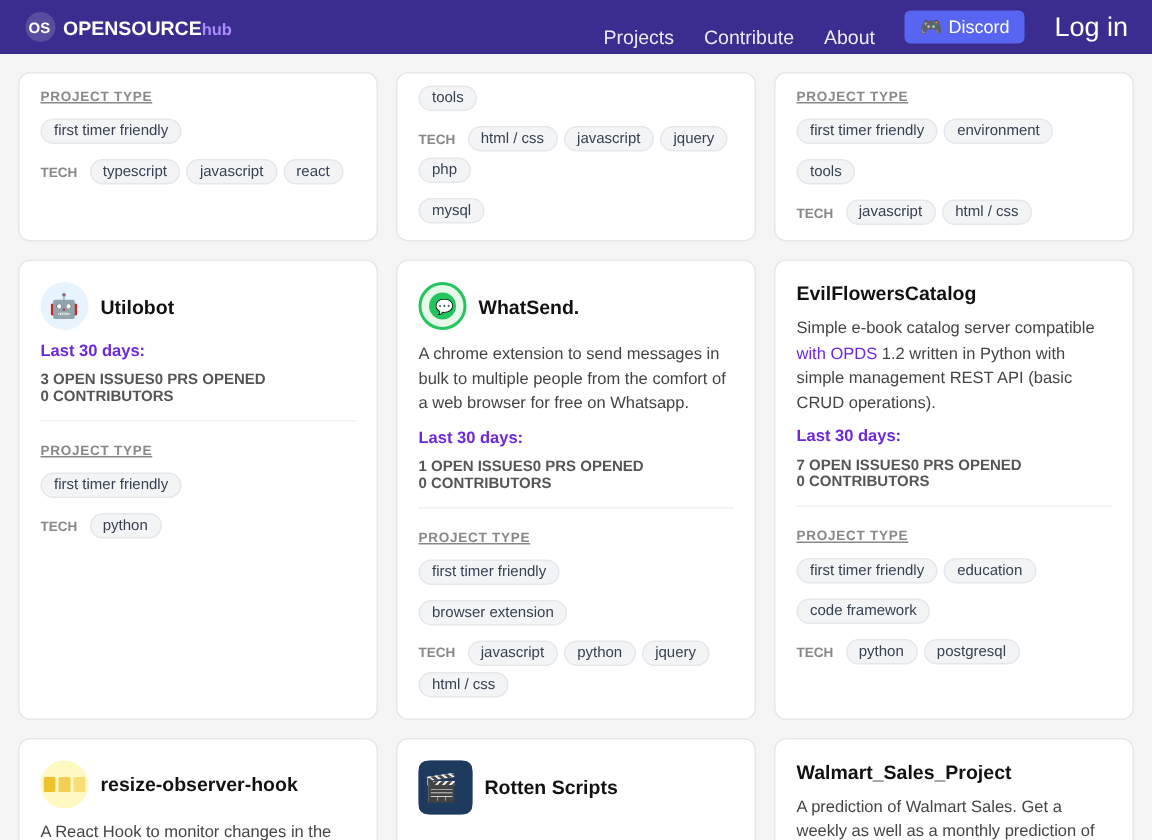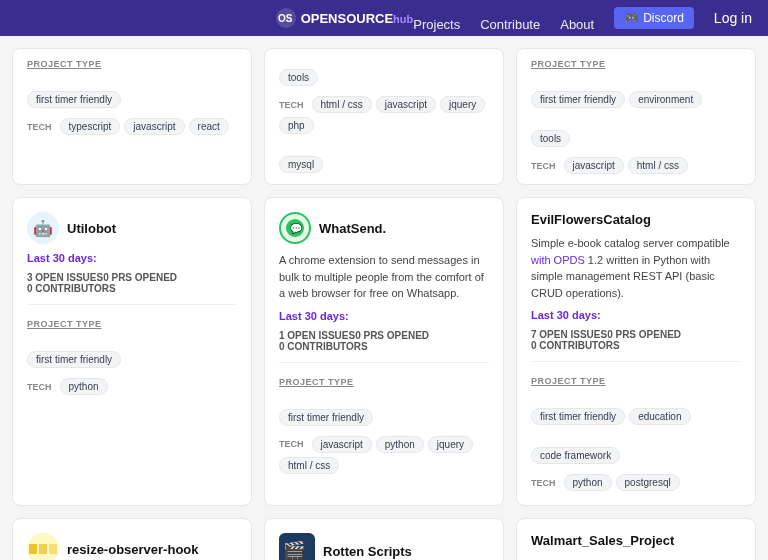--- a/index.html
+++ b/index.html
@@ -3,21 +3,21 @@
   <meta charset="utf-8">
   <style>
     * { box-sizing: border-box; margin: 0; padding: 0; }
     body { font-family: -apple-system, BlinkMacSystemFont, 'Segoe UI', sans-serif; font-size: 12px; background: #f5f5f5; }
 
     
     nav {
       background: #3b2d8f;
       display: flex;
       align-items: center;
-      justify-content: flex-end;
+      justify-content: space-between;
       padding: 0 16px;
       height: 36px;
     }
     .nav-logo {
       display: flex;
       align-items: center;
       gap: 4px;
       color: white;
       font-weight: 700;
       font-size: 13px;
@@ -45,21 +45,21 @@
       font-size: 12px;
       cursor: pointer;
       display: flex;
       align-items: center;
       gap: 4px;
     }
     .login-btn {
       color: white;
       background: transparent;
       border: none;
-      font-size: 14px;
+      font-size: 18px;
       cursor: pointer;
     }
 
     
     .grid-container {
       display: grid;
       grid-template-columns: 1fr 1fr 1fr;
       gap: 12px;
       padding: 12px;
       max-width: 768px;
@@ -123,21 +123,21 @@
       font-weight: 600;
       letter-spacing: 0.5px;
       text-transform: uppercase;
       margin-top: 4px;
       text-decoration: underline;
     }
     .tags-row {
       display: flex;
       flex-wrap: wrap;
       gap: 4px;
-      margin-top: 14px;
+      margin-top: 2px;
       align-items: flex-end;
     }
     .tag {
       background: #f3f4f6;
       border: 1px solid #e5e7eb;
       border-radius: 20px;
       padding: 2px 8px;
       font-size: 10px;
       color: #374151;
     }
@@ -266,20 +266,23 @@
     <div class="stats-row">
       <span class="stat">1 OPEN ISSUES</span>
       <span class="stat">0 PRS OPENED</span>
       <span class="stat">0 CONTRIBUTORS</span>
     </div>
     <hr class="divider">
     <div class="project-type-label">PROJECT TYPE</div>
     <div class="tags-row">
       <span class="tag">first timer friendly</span>
     </div>
+    <div class="tags-row">
+      <span class="tag">browser extension</span>
+    </div>
     <div style="display:flex;align-items:center;gap:4px;flex-wrap:wrap;margin-top:2px;">
       <span class="tag-label">TECH</span>
       <span class="tag">javascript</span>
       <span class="tag">python</span>
       <span class="tag">jquery</span>
       <span class="tag">html / css</span>
     </div>
   </div>
 
   <div class="card">

